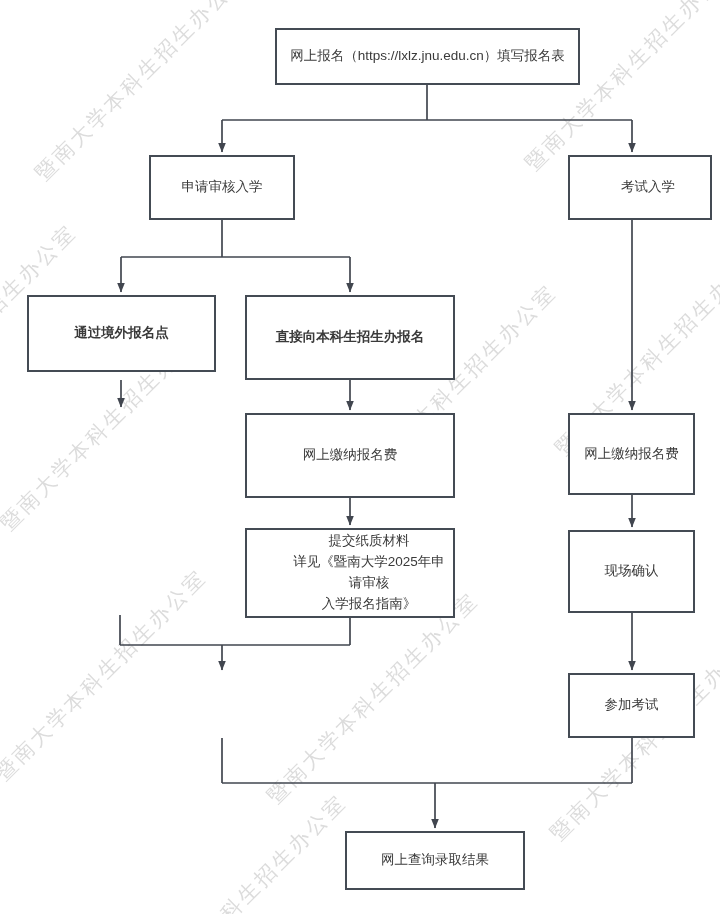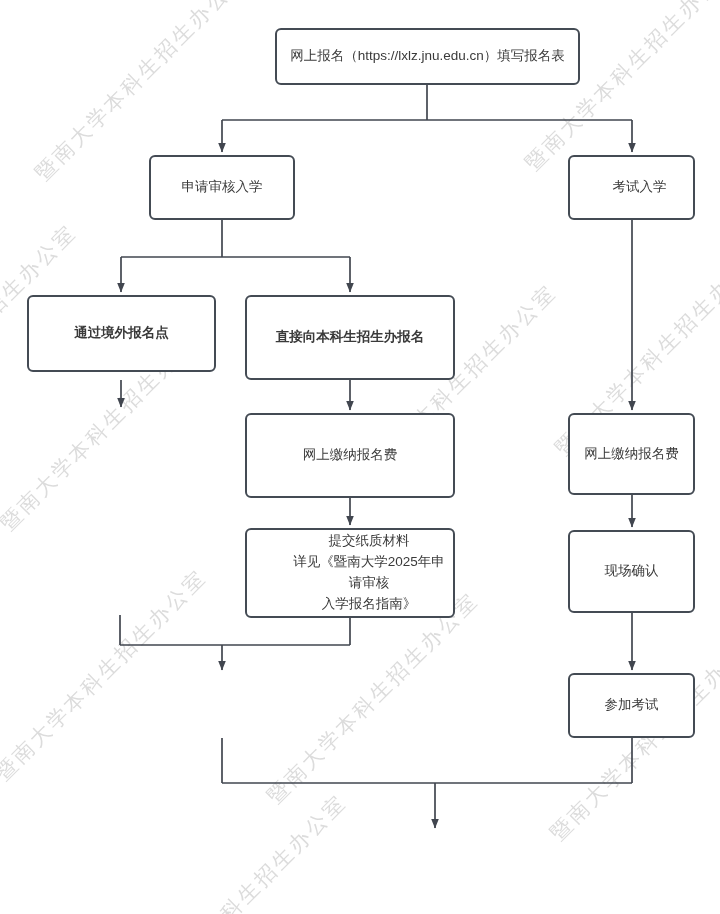--- a/index.html
+++ b/index.html
@@ -24,32 +24,32 @@
   
   .edges{position:absolute;left:0;top:0;}
   .edges path{stroke:var(--line,#41464f);stroke-width:1.7;fill:none;}
   .edges .head{fill:var(--line,#41464f);stroke:none;}
   
   .node{
     position:absolute;
     box-sizing:border-box;
     background:#fff;
     border:2px solid var(--border,#444b54);
-    border-radius:6px;
+    border-radius:0;
     display:flex;align-items:center;justify-content:center;
     text-align:center;
     font-size:13.5px;
     line-height:1.55;
     color:var(--text,#3a3a3a);
     white-space:pre-line;
     padding:2px 6px;
   }
   .n1 {left:275px;top:28px;  width:305px;height:57px;}
   .n2 {left:149px;top:155px; width:146px;height:65px;}
-  .n3 {left:568px;top:155px; width:127px;height:65px;padding-left:22px;}
+  .n3 {left:568px;top:155px; width:144px;height:65px;padding-left:22px;}
   .n4 {left:27px; top:295px; width:189px;height:77px;font-weight:bold;}
   .n5 {left:245px;top:295px; width:210px;height:85px;font-weight:bold;}
   .n6 {left:25px; top:410px; width:190px;height:205px;}
   .n7 {left:245px;top:413px; width:210px;height:85px;}
   .n8 {left:245px;top:528px; width:210px;height:90px;padding-left:44px;}
   .n9 {left:568px;top:413px; width:127px;height:82px;}
   .n10{left:568px;top:530px; width:127px;height:83px;}
   .n11{left:568px;top:673px; width:127px;height:65px;}
   .n12{left:133px;top:673px; width:178px;height:65px;}
   .n13{left:345px;top:831px; width:180px;height:59px;}
@@ -137,14 +137,15 @@
   <div class="node n3">考试入学</div>
   <div class="node n4">通过境外报名点</div>
   <div class="node n5">直接向本科生招生办报名</div>
   <div class="node n7">网上缴纳报名费</div>
   <div class="node n8">提交纸质材料
 详见《暨南大学2025年申请审核
 入学报名指南》</div>
   <div class="node n9">网上缴纳报名费</div>
   <div class="node n10">现场确认</div>
   <div class="node n11">参加考试</div>
+  <div class="node n13">网上查询录取结果</div>
 
 </div>
 
 </body></html>

